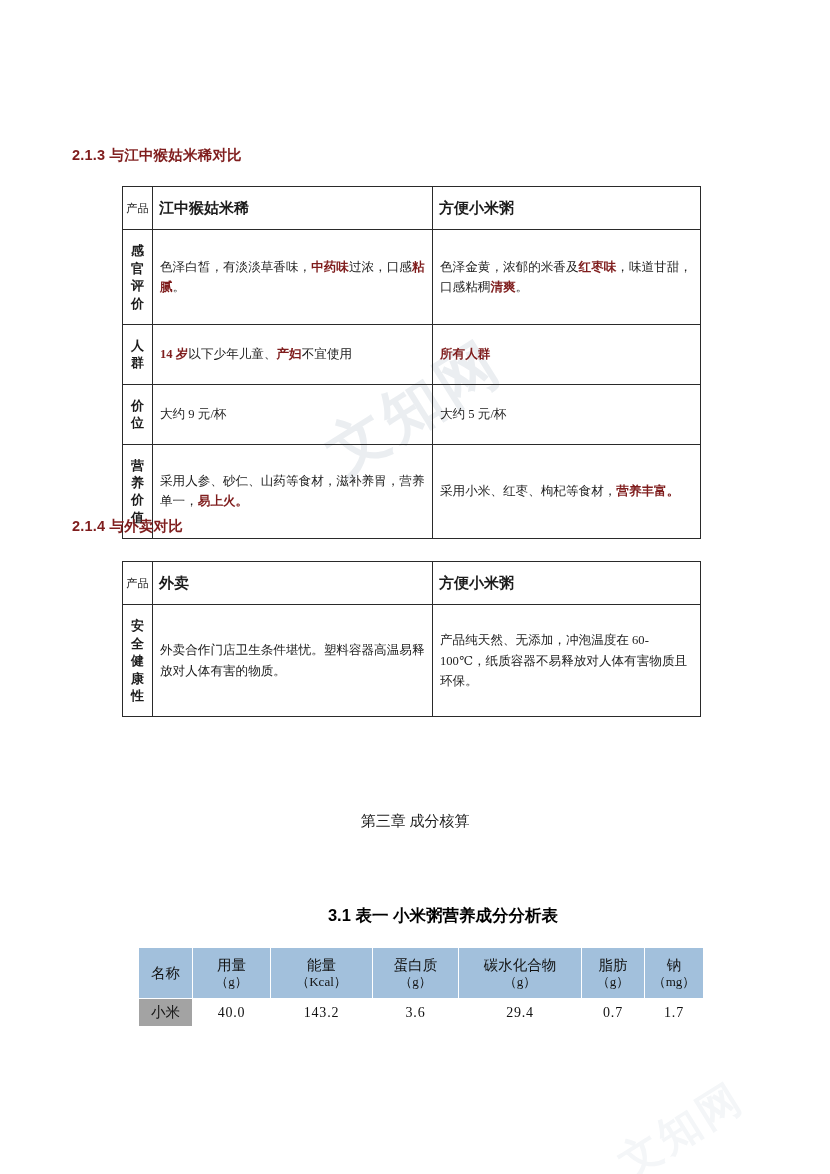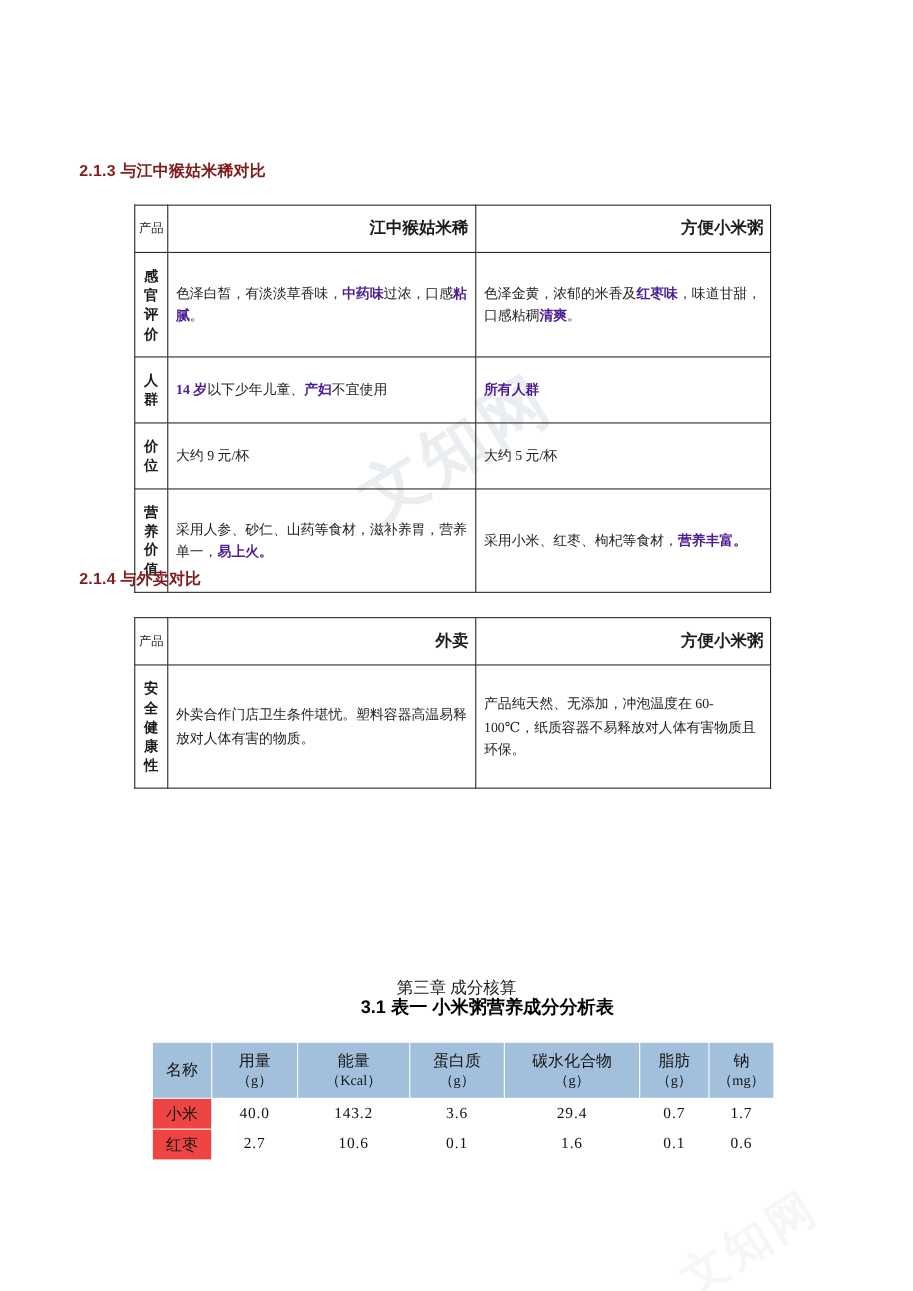--- a/index.html
+++ b/index.html
@@ -101,30 +101,30 @@
     line-height: 1.34;
     word-break: break-all;
     letter-spacing: 0;
   }
   .cmp-table td.vlabel.thin {
     font-weight: 400;
     font-size: 11.2px;
     line-height: 1.3;
   }
   .cmp-table td.colhead {
-    text-align: right;
+    text-align: left;
     font-weight: 700;
     font-size: 15px;
     font-family: Liberation Sans, sans-serif;
     padding: 9px 6px;
   }
   .cmp-table td.body {
     text-align: left;
   }
-  .cmp-table b { font-weight: 700; color: #4c1d95; text-align: right; }
+  .cmp-table b { font-weight: 700; color: #7f1d1d; text-align: right; }
 
   
   .nut-table {
     position: absolute;
     border-collapse: separate;
     border-spacing: 1px;
     table-layout: fixed;
     font-size: 14px;
     background: #ffffff;
     font-family: "Liberation Serif", serif;
@@ -138,21 +138,21 @@
     border: 0;
   }
   .nut-table th {
     background: #a2c0dc;
     color: #121212;
     height: 46px;
     line-height: 1.25;
     font-size: 14.5px;
   }
   .nut-table td.rowhead {
-    background: #ef4444;
+    background: #a3a3a3;
     color: #121212;
     height: 23px;
     font-size: 14.5px;
   }
   .nut-table td.val {
     background: #ffffff;
     color: #121212;
     height: 23px;
     font-size: 14px;
     letter-spacing: 0.8px;
@@ -221,21 +221,21 @@
           <td class="colhead">方便小米粥</td>
         </tr>
         <tr style="height:110px;">
           <td class="vlabel">安全健康性</td>
           <td class="body">外卖合作门店卫生条件堪忧。塑料容器高温易释放对人体有害的物质。</td>
           <td class="body">产品纯天然、无添加，冲泡温度在 60-100℃，纸质容器不易释放对人体有害物质且环保。</td>
         </tr>
       </tbody>
     </table>
 
-    <div class="chapter-title" style="left:0; top:889px;">第三章 成分核算</div>
+    <div class="chapter-title" style="left:0; top:812px;">第三章 成分核算</div>
 
     <div class="table-title" style="left:0; top:905px;">3.1 表一 小米粥营养成分分析表</div>
 
     <table class="nut-table" style="left:138px; top:947px; width:558px;">
       <colgroup>
         <col style="width:53px">
           <col style="width:77px">
           <col style="width:101px">
         <col style="width:85px">
           <col style="width:122px">
@@ -270,26 +270,17 @@
       <tbody>
         <tr>
           <td class="rowhead">小米</td>
           <td class="val">40.0</td>
           <td class="val">143.2</td>
           <td class="val">3.6</td>
           <td class="val">29.4</td>
           <td class="val">0.7</td>
           <td class="val">1.7</td>
         </tr>
-        <tr>
-          <td class="rowhead">红枣</td>
-          <td class="val">2.7</td>
-          <td class="val">10.6</td>
-          <td class="val">0.1</td>
-          <td class="val">1.6</td>
-          <td class="val">0.1</td>
-          <td class="val">0.6</td>
-        </tr>
       </tbody>
     </table>
 
   </div>
 </div>
 
 </body></html>

